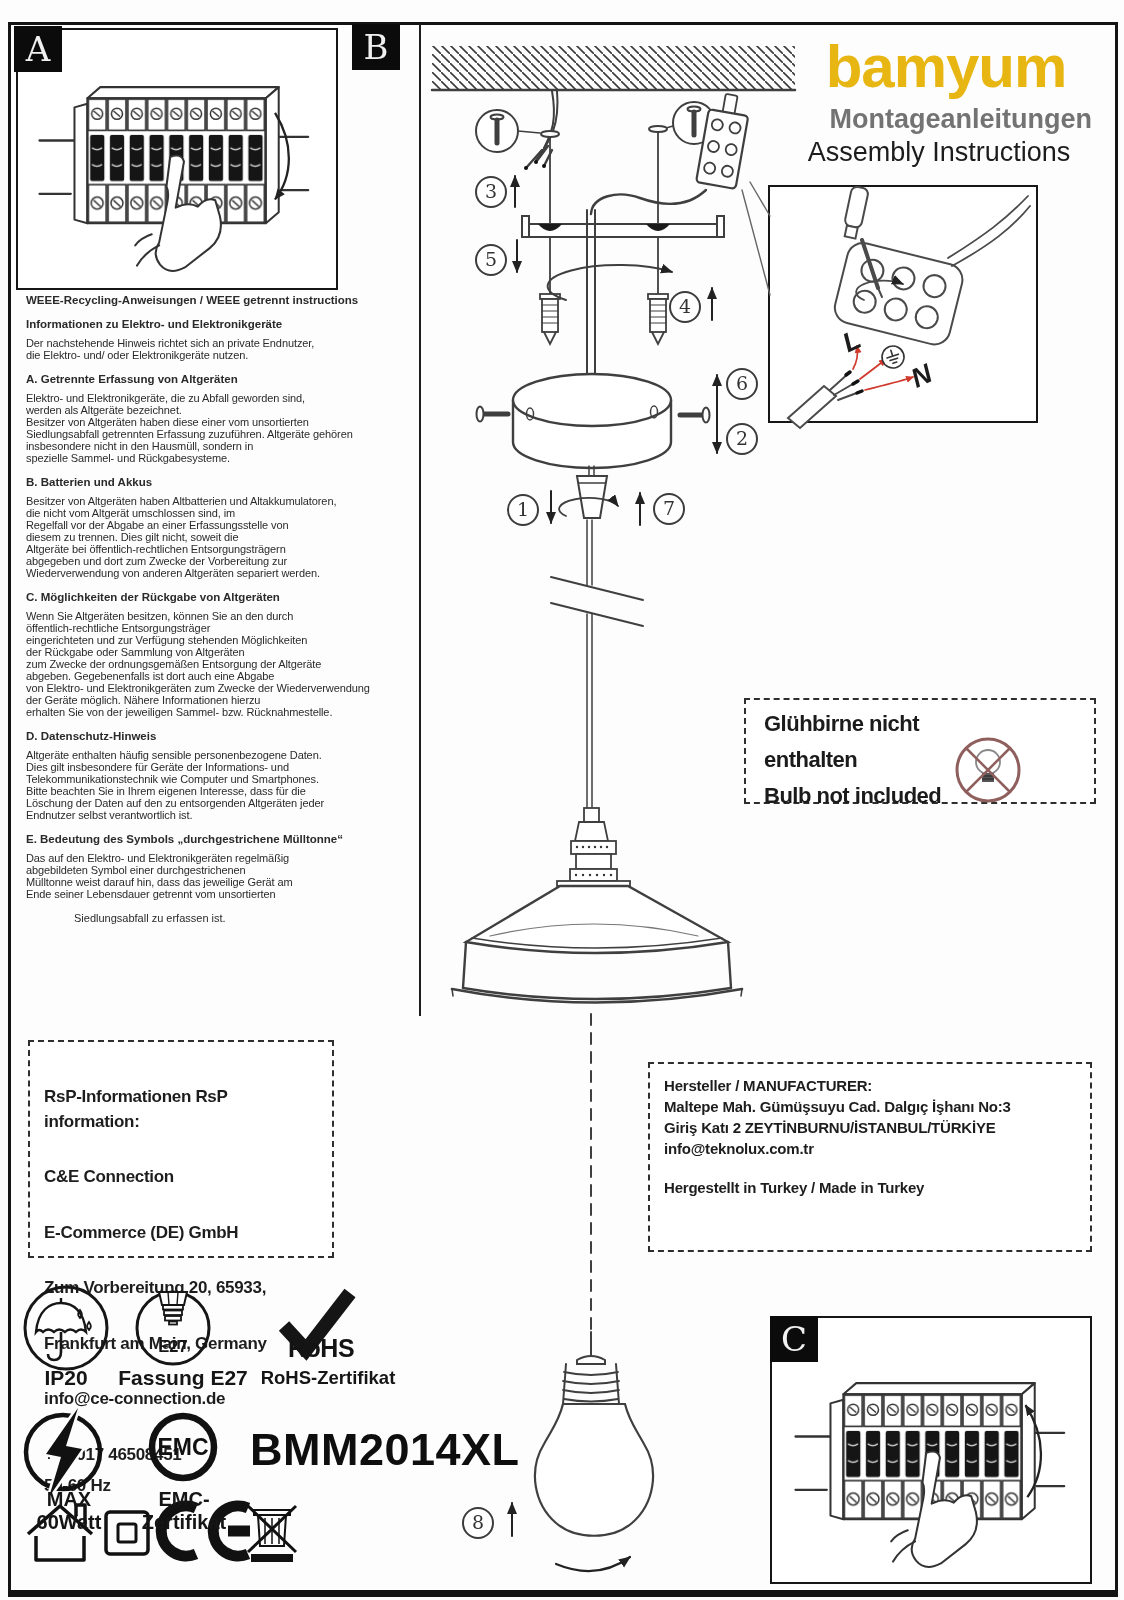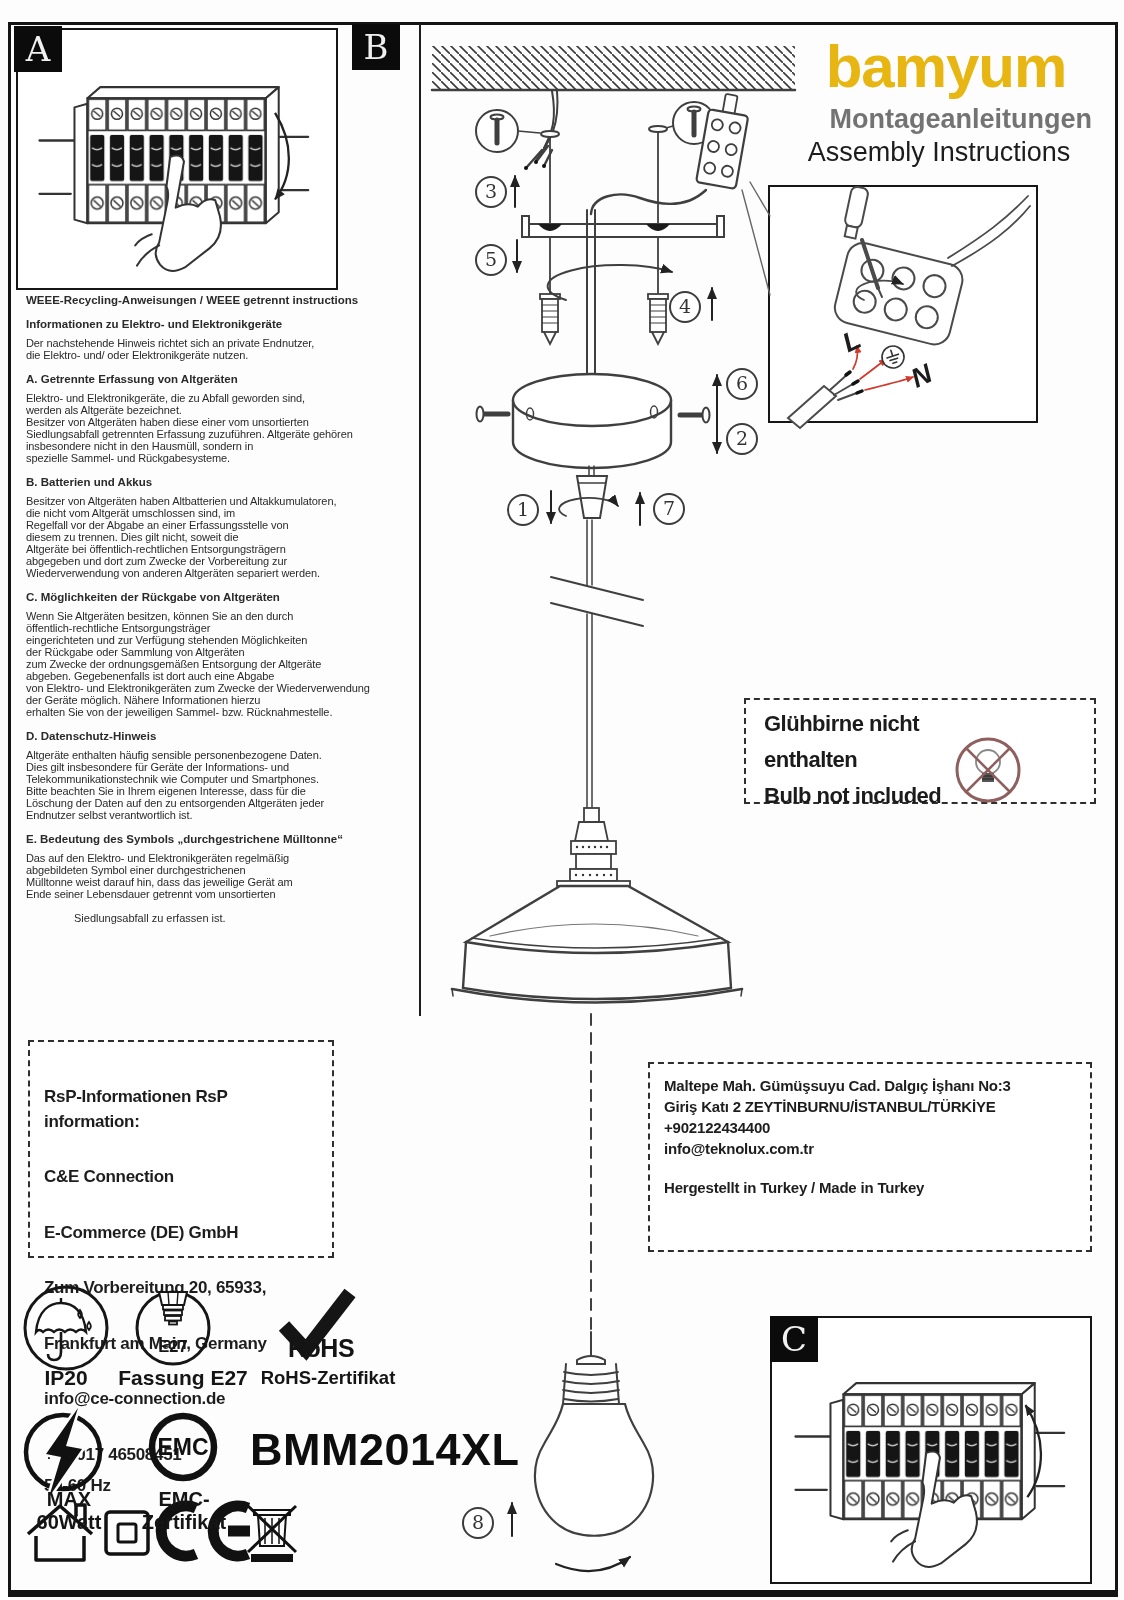--- a/index.html
+++ b/index.html
@@ -120,23 +120,23 @@
     <div>C&amp;E Connection</div>
     <div>E-Commerce (DE) GmbH</div>
     <div>Zum Vorbereitung 20, 65933,</div>
     <div>Frankfurt am Main, Germany</div>
     <div>info@ce-connection.de</div>
     <div>+49 017 46508451</div>
     <div class="last">50-60 Hz</div>
   </div>
 
   <div class="abs dashedbox mfg">
+    <div>Hersteller / MANUFACTURER:</div>
     <div>Maltepe Mah. Gümüşsuyu Cad. Dalgıç İşhanı No:3</div>
     <div>Giriş Katı 2 ZEYTİNBURNU/İSTANBUL/TÜRKİYE</div>
-    <div>+902122434400</div>
     <div>info@teknolux.com.tr</div>
     <div class="made">Hergestellt in Turkey / Made in Turkey</div>
   </div>
 
   <div class="abs lbl" style="left:26px;top:1366px;width:80px;font-size:21px;">IP20</div>
   <div class="abs lbl" style="left:118px;top:1366px;width:130px;font-size:21px;">Fassung E27</div>
   <div class="abs rohs-name">RoHS</div>
   <div class="abs lbl" style="left:258px;top:1367px;width:140px;font-size:18.5px;">RoHS-Zertifikat</div>
   <div class="abs lbl" style="left:14px;top:1488px;width:110px;font-size:20px;">MAX 60Watt</div>
   <div class="abs lbl" style="left:124px;top:1488px;width:120px;font-size:20px;">EMC-Zertifikat</div>

